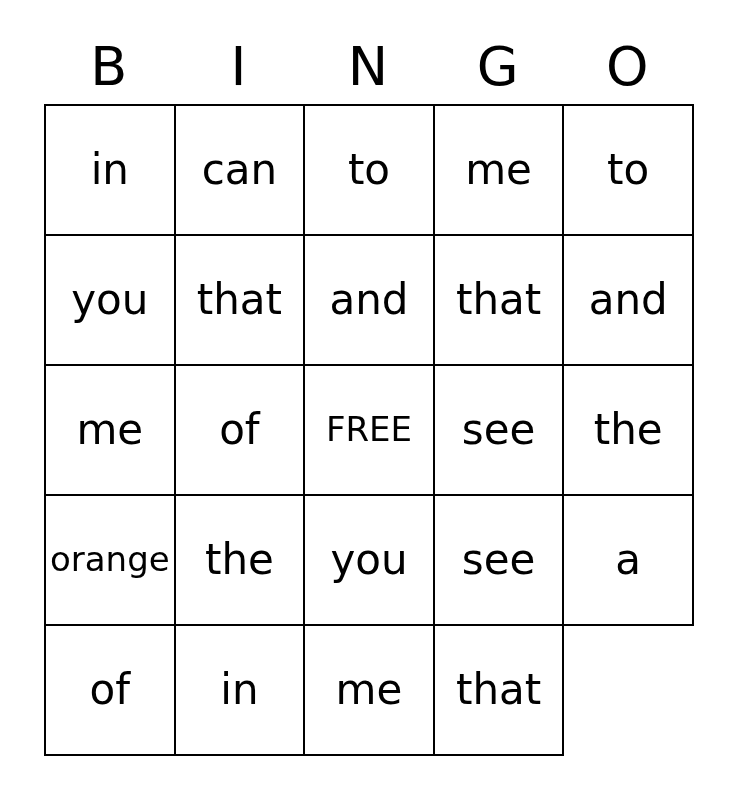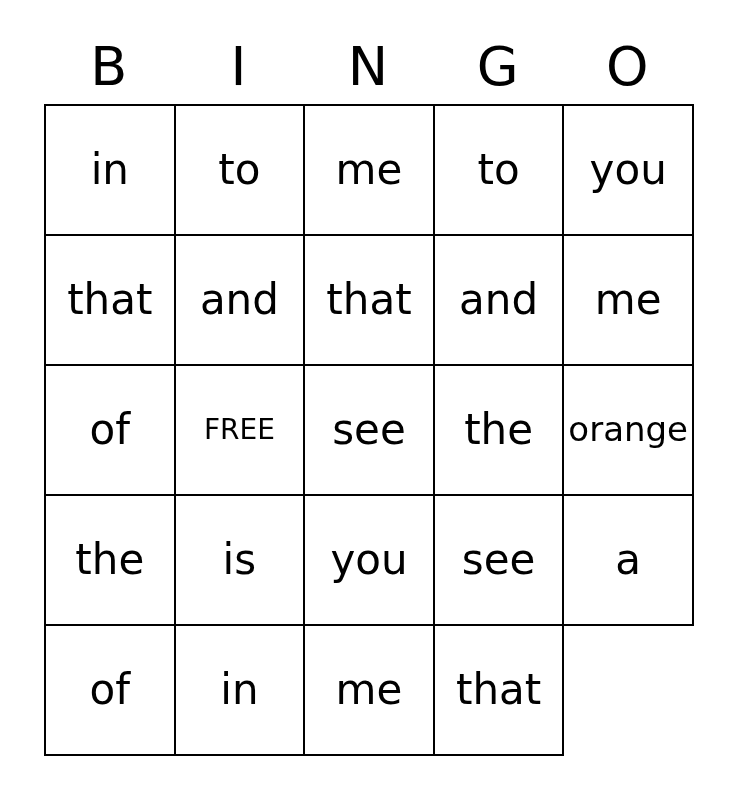--- a/index.html
+++ b/index.html
@@ -56,39 +56,42 @@
   .cell span {
     font-size: 42px;
     line-height: 1.05;
     text-align: center;
     white-space: nowrap;
   }
   .cell.small span {
     font-size: 34px;
   }
   .cell.medium span {
-    font-size: 28px;
+    font-size: 34px;
   }
 </style>
 </head>
 <body>
 
 <div class="bingo-wrap">
   <div class="header-row">
     <div class="header-letter">B</div>
     <div class="header-letter">I</div>
     <div class="header-letter">N</div>
     <div class="header-letter">G</div>
     <div class="header-letter">O</div>
   </div>
 
   <div class="grid">
 
     <div class="cell">
         <span>in</span>
+      </div>
+    <div class="cell">
+        <span>can</span>
       </div>
     <div class="cell">
         <span>to</span>
       </div>
     <div class="cell">
         <span>me</span>
       </div>
     <div class="cell">
         <span>to</span>
       </div>
@@ -125,23 +128,20 @@
         <span>the</span>
       </div>
 
     <div class="cell small">
         <span>orange</span>
       </div>
     <div class="cell">
         <span>the</span>
       </div>
     <div class="cell">
-        <span>is</span>
-      </div>
-    <div class="cell">
         <span>you</span>
       </div>
     <div class="cell">
         <span>see</span>
       </div>
 
     <div class="cell">
         <span>a</span>
       </div>
     <div class="cell">

